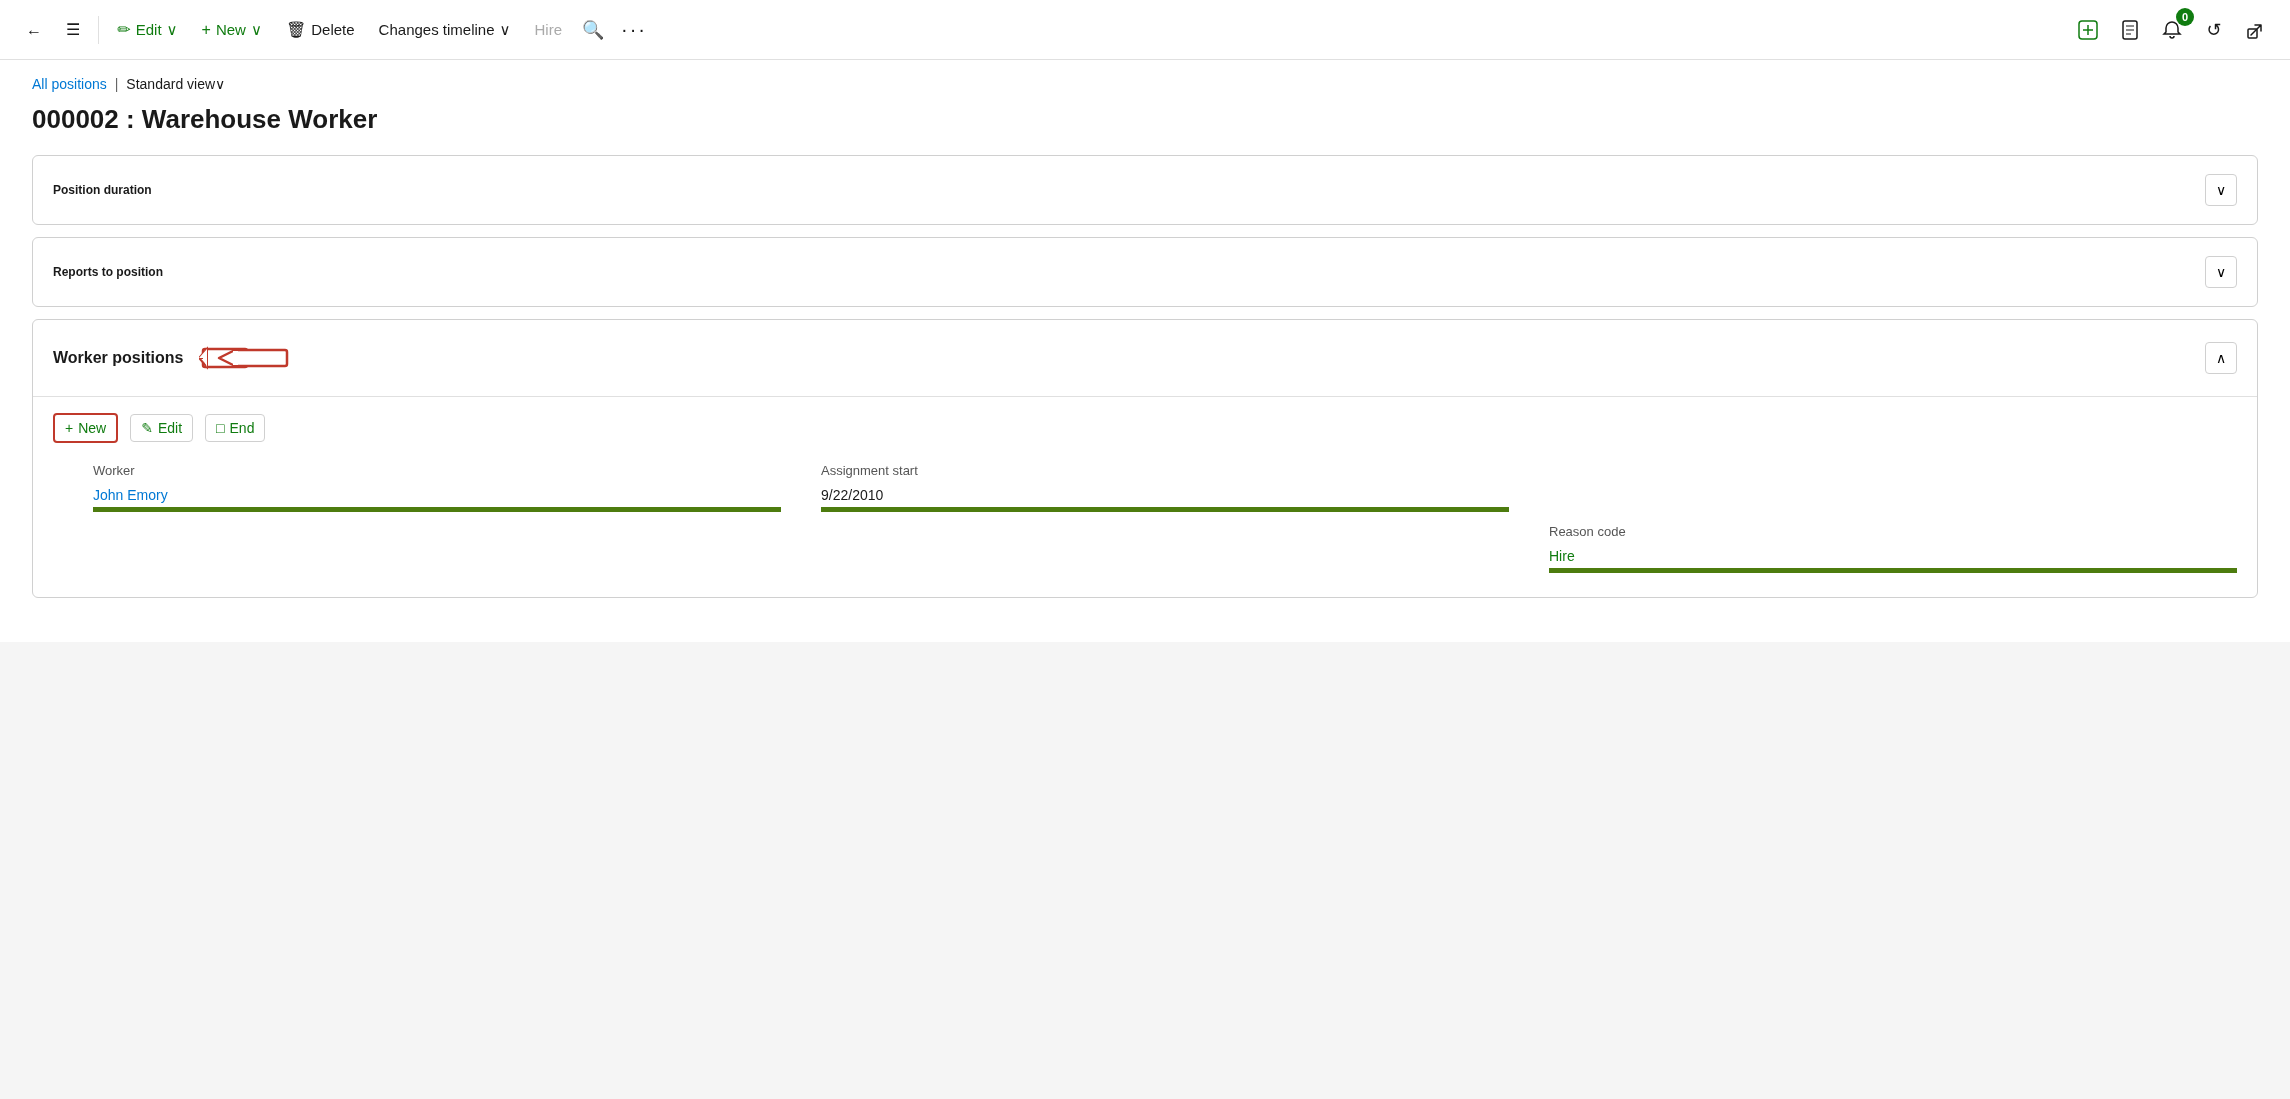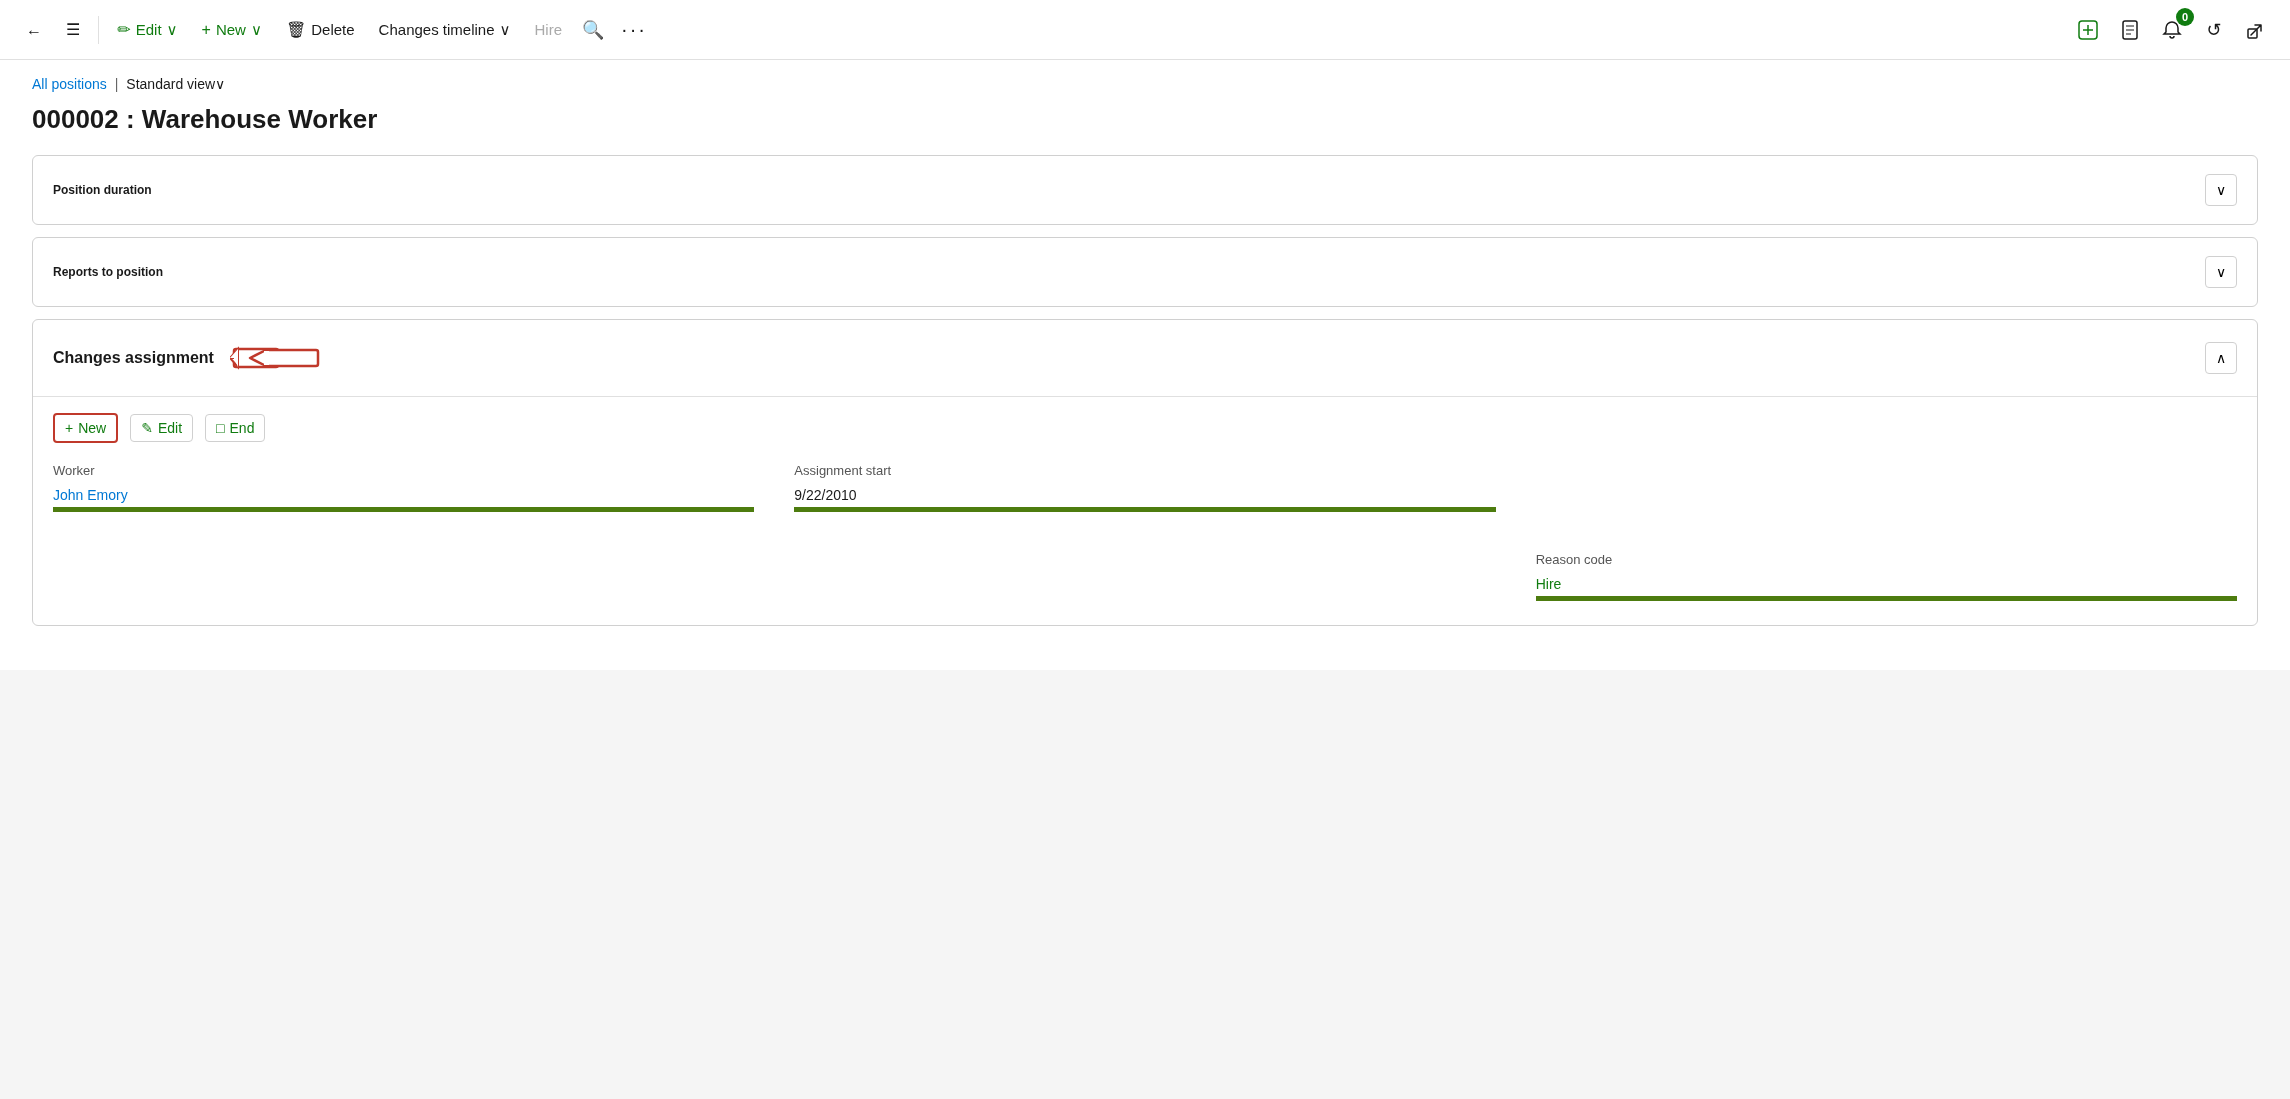--- a/index.html
+++ b/index.html
@@ -152,21 +152,22 @@
       color: #107c10;
       font-weight: 500;
     }
     .toolbar-btn.new-highlighted {
       border: 2px solid #c0392b;
       color: #107c10;
     }
     .fields-grid {
       display: grid;
       grid-template-columns: 1fr 1fr 1fr;
-      gap: 40px 40px;
+      gap: 12px 40px;
+      margin-left: 40px;
     }
     .field-group { display: flex; flex-direction: column; gap: 4px; }
     .field-label { font-size: 13px; color: #555; margin-bottom: 2px; }
     .field-value {
       font-size: 14px;
       color: #1a1a1a;
       padding-bottom: 4px;
       border-bottom: 5px solid #4d7c0f;
       min-height: 28px;
       display: flex;
@@ -278,21 +279,21 @@
       <span class="section-header-title">Reports to position</span>
       <button class="section-collapse-btn">
         <span>∨</span>
       </button>
     </div>
   </div>
 
   <div class="section-card">
     <div class="worker-assignment-header">
       <div class="worker-assignment-title-area">
-        <span class="worker-assignment-title">Changes assignment</span>
+        <span class="worker-assignment-title">Worker positions</span>
 
         <svg class="arrow-svg" width="70" height="38" viewBox="0 0 70 38">
           <defs>
             <marker id="arrowhead" markerWidth="8" markerHeight="6" refX="8" refY="3" orient="auto">
               <polygon points="0 0, 8 3, 0 6" fill="#c0392b"></polygon>
             </marker>
           </defs>
 
           <rect x="4" y="10" width="44" height="18" rx="2" fill="white" stroke="#c0392b" stroke-width="2.5"></rect>
 

